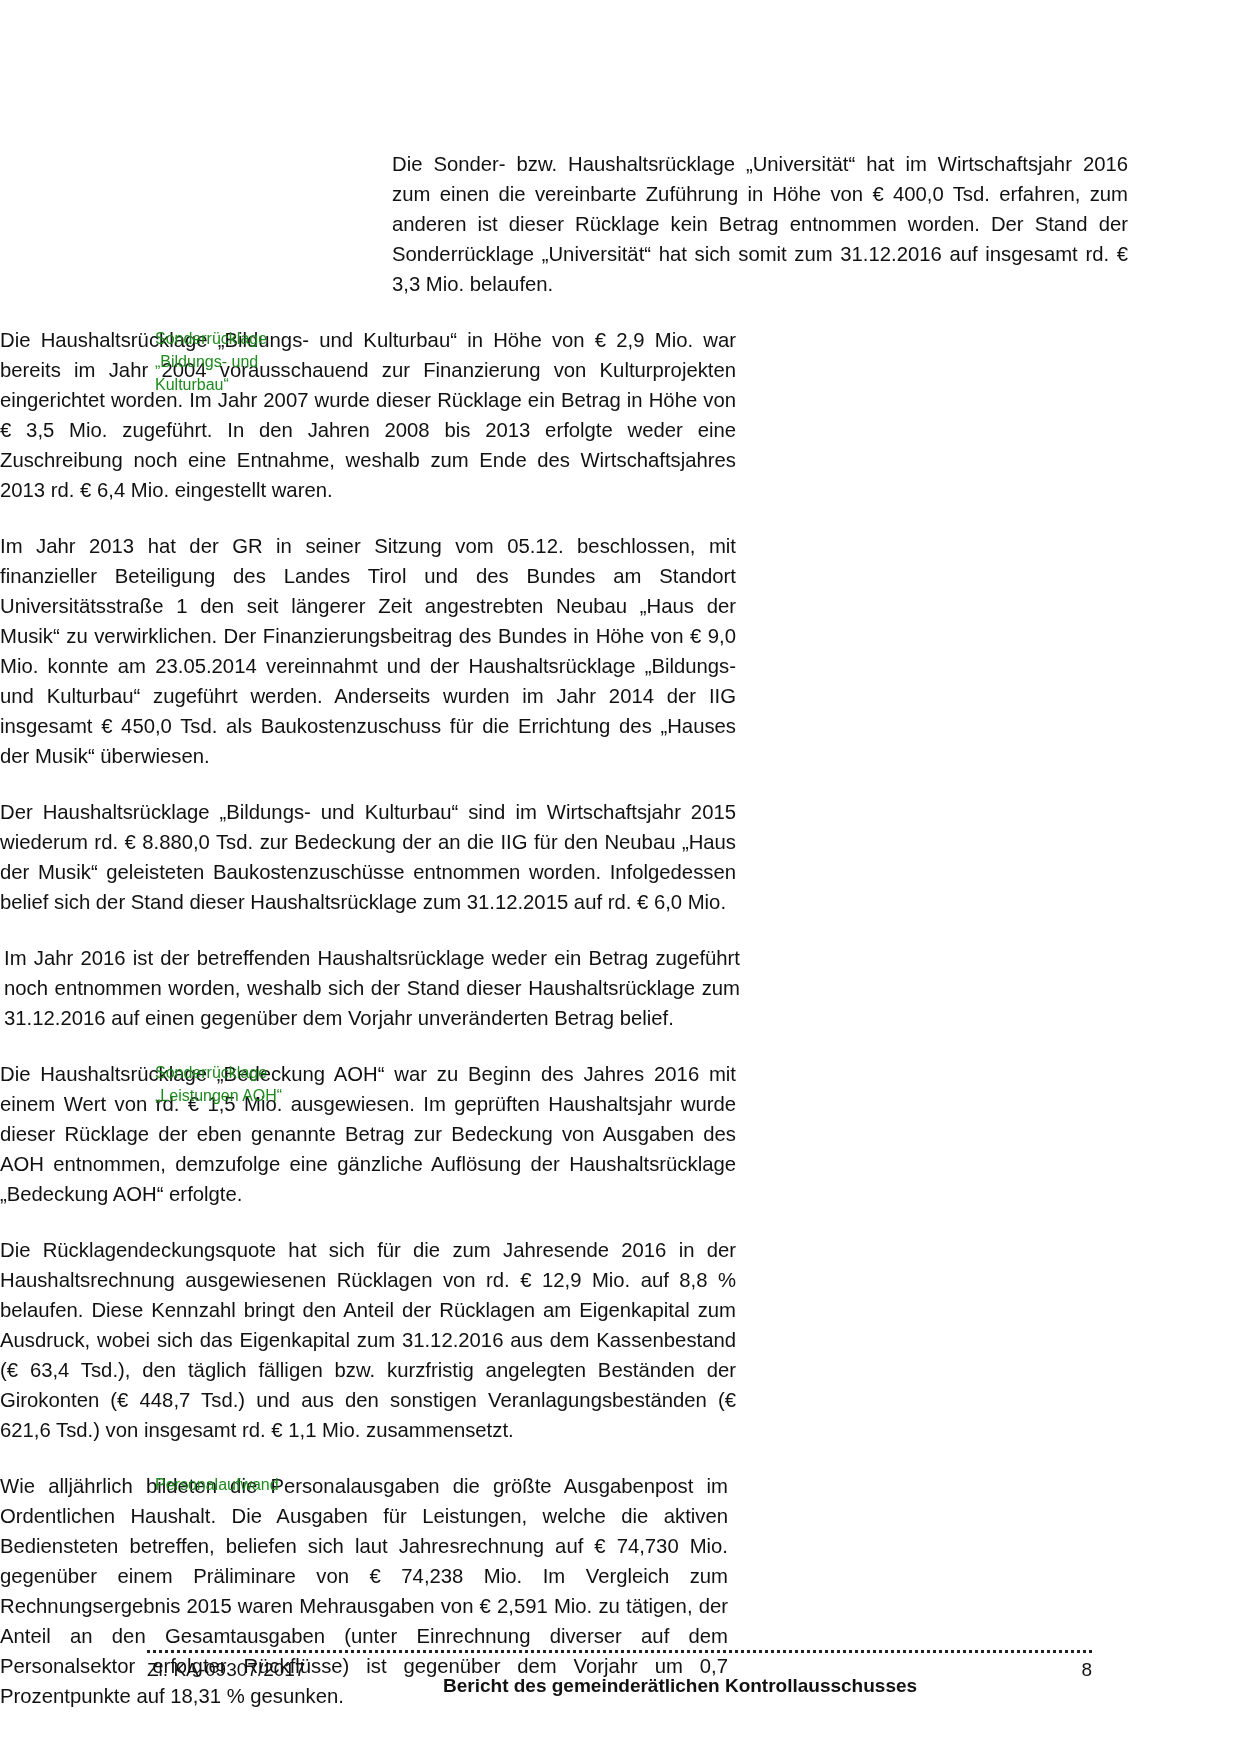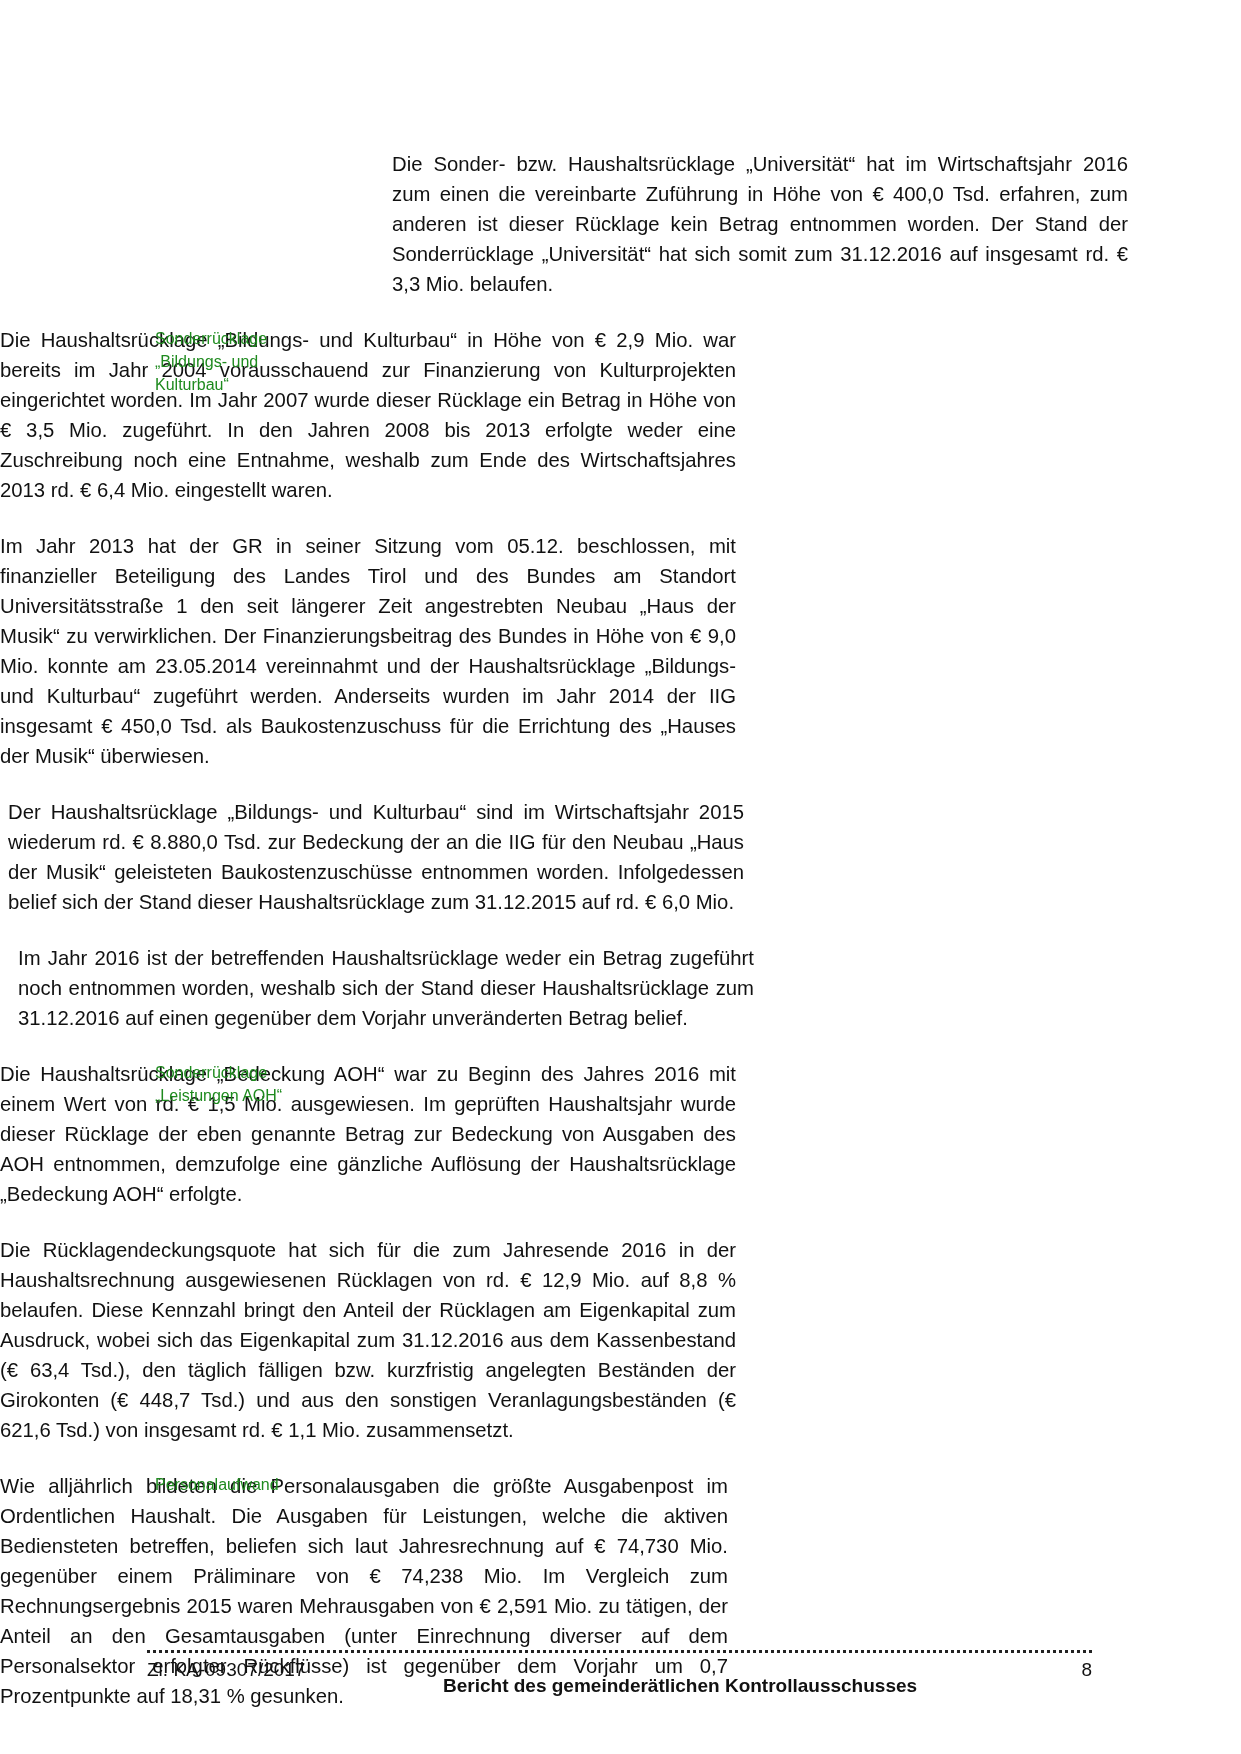--- a/index.html
+++ b/index.html
@@ -46,24 +46,24 @@
         <div>Sonderrücklage</div>
         <div>„Bildungs- und</div>
         <div>Kulturbau“</div>
       </div>
       <p class="body-text" style="margin:0">Die Haushaltsrücklage „Bildungs- und Kulturbau“ in Höhe von € 2,9 Mio. war bereits im Jahr 2004 vorausschauend zur Finanzierung von Kultur­projekten eingerichtet worden. Im Jahr 2007 wurde dieser Rücklage ein Betrag in Höhe von € 3,5 Mio. zugeführt. In den Jahren 2008 bis 2013 erfolgte weder eine Zuschreibung noch eine Entnahme, weshalb zum Ende des Wirtschaftsjahres 2013 rd. € 6,4 Mio. eingestellt waren.</p>
     </div>
     <div class="row">
       <p class="body-text" style="margin:0">Im Jahr 2013 hat der GR in seiner Sitzung vom 05.12. beschlossen, mit finanzieller Beteiligung des Landes Tirol und des Bundes am Standort Universitätsstraße 1 den seit längerer Zeit angestrebten Neubau „Haus der Musik“ zu verwirklichen. Der Finanzierungsbeitrag des Bundes in Höhe von € 9,0 Mio. konnte am 23.05.2014 vereinnahmt und der Haus­haltsrücklage „Bildungs- und Kulturbau“ zugeführt werden. Anderseits wurden im Jahr 2014 der IIG insgesamt € 450,0 Tsd. als Baukostenzu­schuss für die Errichtung des „Hauses der Musik“ überwiesen.</p>
     </div>
     <div class="row">
-      <p class="body-text" style="margin:8px">Der Haushaltsrücklage „Bildungs- und Kulturbau“ sind im Wirtschaftsjahr 2015 wiederum rd. € 8.880,0 Tsd. zur Bedeckung der an die IIG für den Neubau „Haus der Musik“ geleisteten Baukostenzuschüsse entnommen worden. Infolgedessen belief sich der Stand dieser Haushaltsrücklage zum 31.12.2015 auf rd. € 6,0 Mio.</p>
+      <p class="body-text" style="margin:0">Der Haushaltsrücklage „Bildungs- und Kulturbau“ sind im Wirtschaftsjahr 2015 wiederum rd. € 8.880,0 Tsd. zur Bedeckung der an die IIG für den Neubau „Haus der Musik“ geleisteten Baukostenzuschüsse entnommen worden. Infolgedessen belief sich der Stand dieser Haushaltsrücklage zum 31.12.2015 auf rd. € 6,0 Mio.</p>
     </div>
     <div class="row">
-      <p class="body-text" style="margin:18px">Im Jahr 2016 ist der betreffenden Haushaltsrücklage weder ein Betrag zugeführt noch entnommen worden, weshalb sich der Stand dieser Haushaltsrücklage zum 31.12.2016 auf einen gegenüber dem Vorjahr unveränderten Betrag belief.</p>
+      <p class="body-text" style="margin:4px">Im Jahr 2016 ist der betreffenden Haushaltsrücklage weder ein Betrag zugeführt noch entnommen worden, weshalb sich der Stand dieser Haushaltsrücklage zum 31.12.2016 auf einen gegenüber dem Vorjahr unveränderten Betrag belief.</p>
     </div>
 
     <div class="row">
       <div class="label">
         <div>Sonderrücklage</div>
         <div>„Leistungen AOH“</div>
       </div>
       <p class="body-text" style="margin:0">Die Haushaltsrücklage „Bedeckung AOH“ war zu Beginn des Jahres 2016 mit einem Wert von rd. € 1,5 Mio. ausgewiesen. Im geprüften Haushaltsjahr wurde dieser Rücklage der eben genannte Betrag zur Bedeckung von Ausgaben des AOH entnommen, demzufolge eine gänzliche Auflösung der Haushaltsrücklage „Bedeckung AOH“ erfolgte.</p>
     </div>
 

